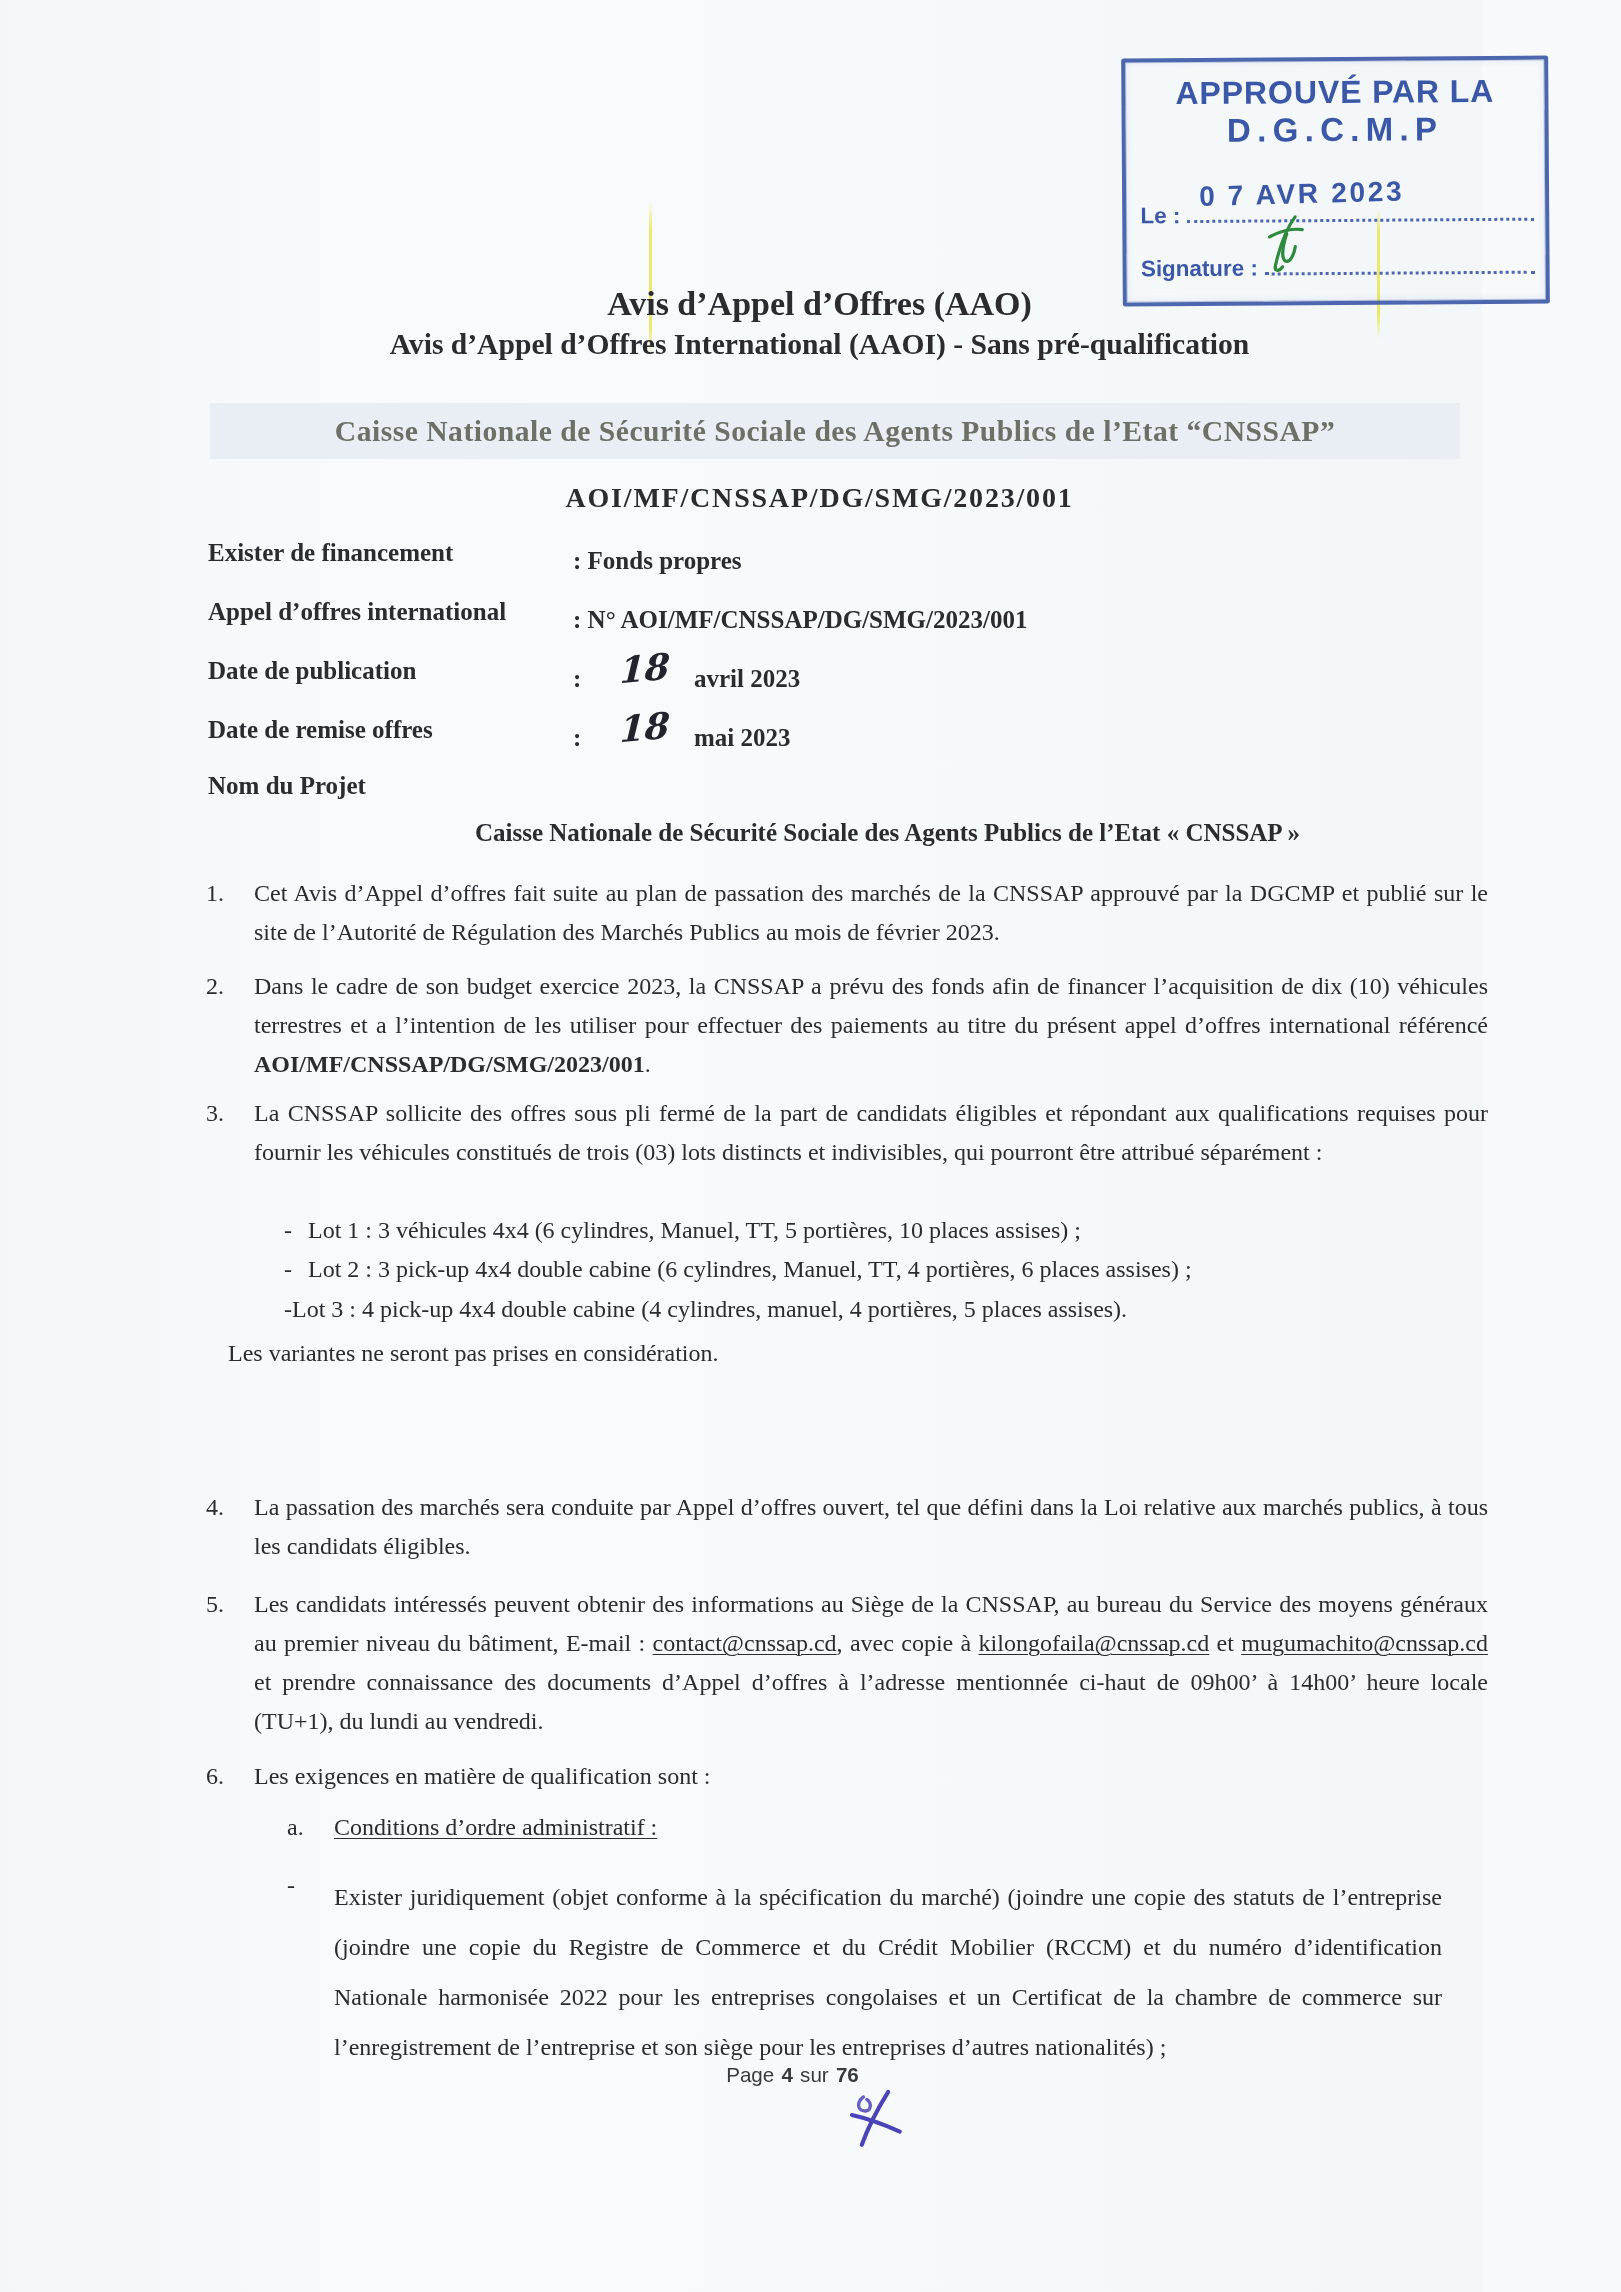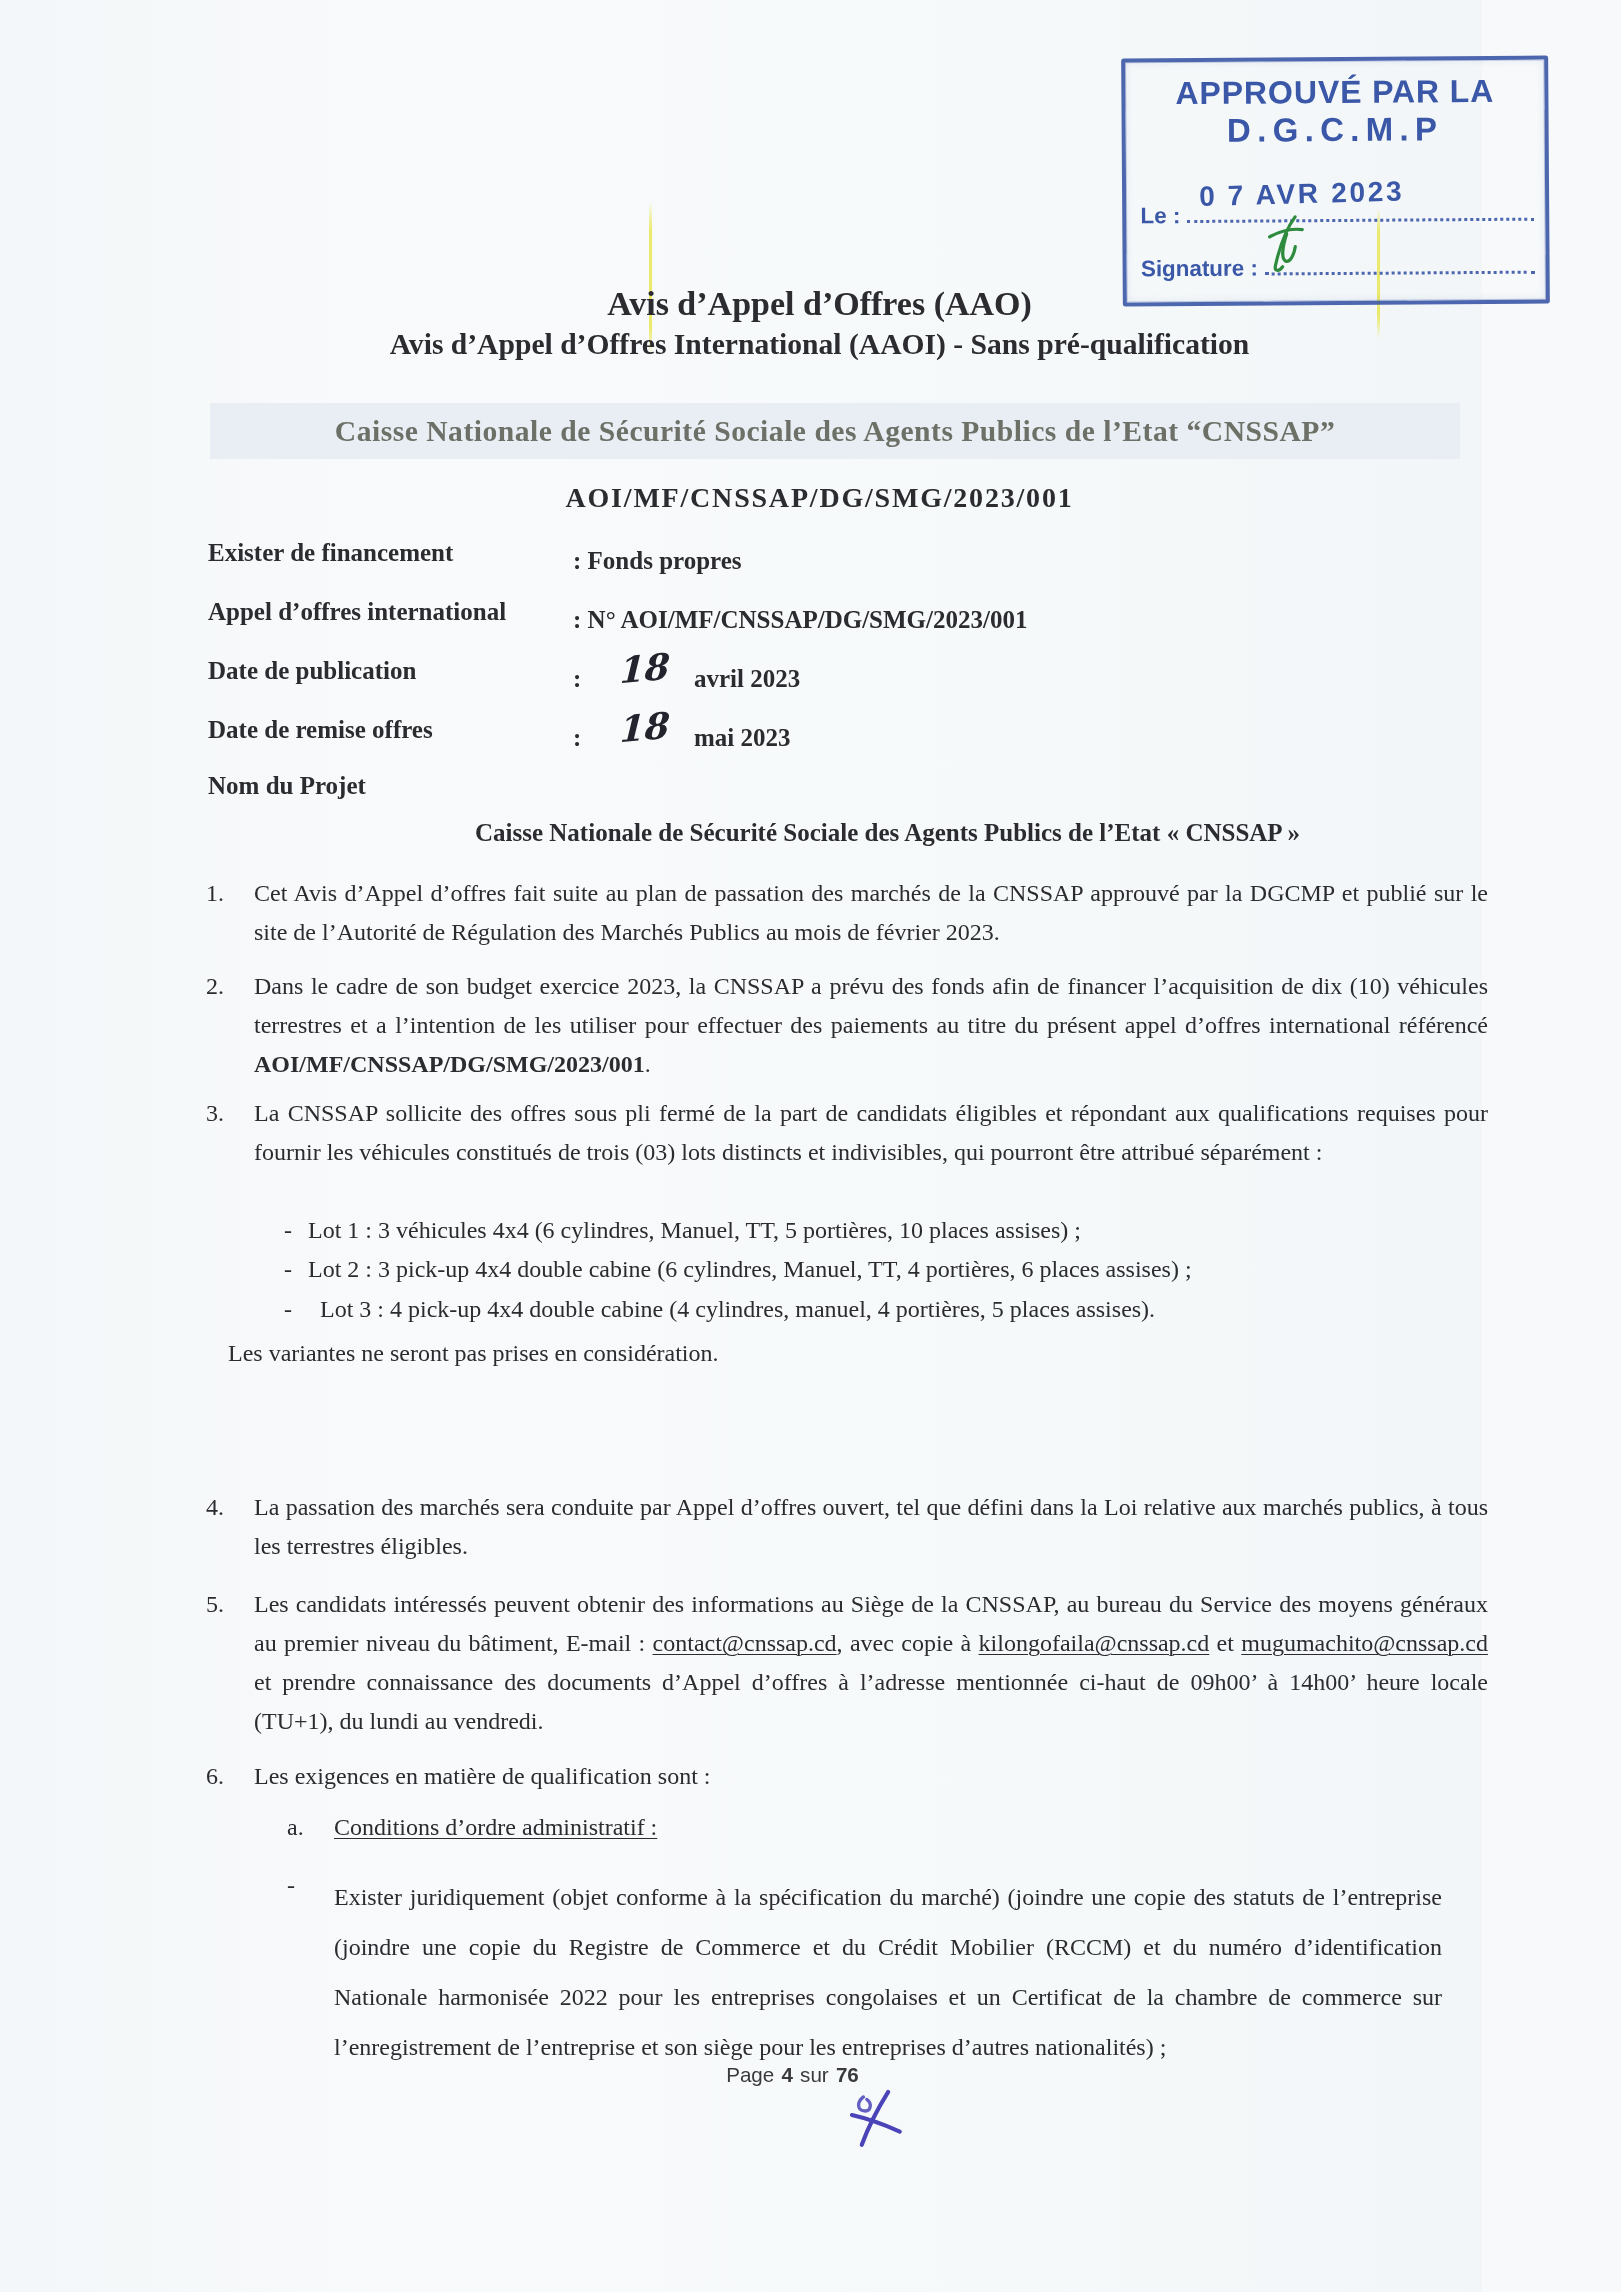--- a/index.html
+++ b/index.html
@@ -120,28 +120,28 @@
     <div class="bd"><span>Dans le cadre de son budget exercice 2023, la CNSSAP a prévu des fonds afin de financer l’acquisition de dix (10) véhicules terrestres et a l’intention de les utiliser pour effectuer des paiements au titre du présent appel d’offres international référencé </span><span class="b">AOI/MF/CNSSAP/DG/SMG/2023/001</span><span>.</span></div>
   </div>
 
   <div class="p" style="top:1094px">
     <div class="num">3.</div>
     <div class="bd">La CNSSAP sollicite des offres sous pli fermé de la part de candidats éligibles et répondant aux qualifications requises pour fournir les véhicules constitués de trois (03) lots distincts et indivisibles, qui pourront être attribué séparément :</div>
   </div>
 
   <div class="abs lot nowrap" style="top:1211px;left:284px"><span>-</span><span style="margin-left:16px">Lot 1 : 3 véhicules 4x4 (6 cylindres, Manuel, TT, 5 portières, 10 places assises) ;</span></div>
   <div class="abs lot nowrap" style="top:1250px;left:284px"><span>-</span><span style="margin-left:16px">Lot 2 : 3 pick-up 4x4 double cabine (6 cylindres, Manuel, TT, 4 portières, 6 places assises) ;</span></div>
-  <div class="abs lot nowrap" style="top:1290px;left:284px"><span>-</span><span style="margin-left:28px">Lot 3 : 4 pick-up 4x4 double cabine (4 cylindres, manuel, 4 portières, 5 places assises).</span></div>
+  <div class="abs lot nowrap" style="top:1290px;left:284px"><span>-</span><span style="margin-left:0">Lot 3 : 4 pick-up 4x4 double cabine (4 cylindres, manuel, 4 portières, 5 places assises).</span></div>
 
   <div class="abs lot nowrap" style="top:1334px;left:228px">Les variantes ne seront pas prises en considération.</div>
 
 
   <div class="p" style="top:1488px">
     <div class="num">4.</div>
-    <div class="bd">La passation des marchés sera conduite par Appel d’offres ouvert, tel que défini dans la Loi relative aux marchés publics, à tous les terrestres éligibles.</div>
+    <div class="bd">La passation des marchés sera conduite par Appel d’offres ouvert, tel que défini dans la Loi relative aux marchés publics, à tous les candidats éligibles.</div>
   </div>
 
   <div class="p" style="top:1585px">
     <div class="num">5.</div>
     <div class="bd"><span>Les candidats intéressés peuvent obtenir des informations au Siège de la CNSSAP, au bureau du Service des moyens généraux au premier niveau du bâtiment, E-mail : </span><span class="u">contact@cnssap.cd</span><span>, avec copie à </span><span class="u">kilongofaila@cnssap.cd</span><span> et </span><span class="u">mugumachito@cnssap.cd</span><span> et prendre connaissance des documents d’Appel d’offres à l’adresse mentionnée ci-haut de 09h00’ à 14h00’ heure locale (TU+1), du lundi au vendredi.</span></div>
   </div>
 
   <div class="p" style="top:1757px">
     <div class="num">6.</div>
     <div class="bd">Les exigences en matière de qualification sont :</div>

